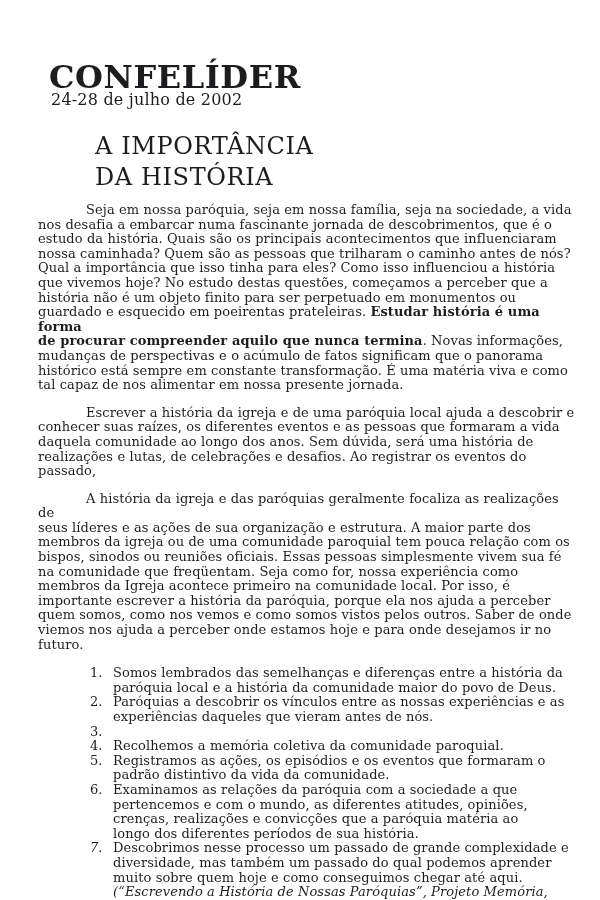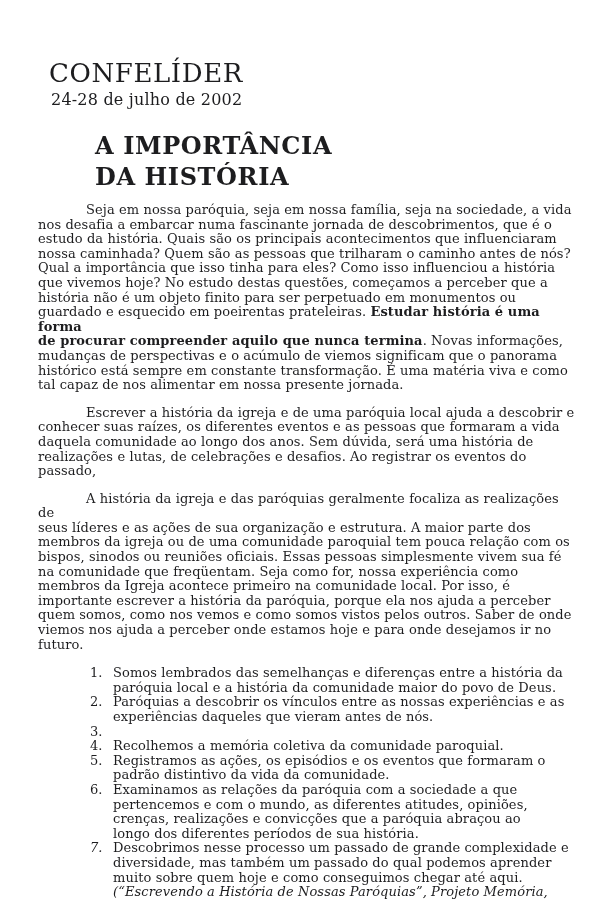--- a/index.html
+++ b/index.html
@@ -8,30 +8,30 @@
     background:#ffffff;
     color:#1d1d1f;
     font-family:"DejaVu Serif", "Liberation Serif", serif;
     position:relative;
     overflow:hidden;
   }
   .page { position:absolute; inset:0; background:#ffffff; }
 
   .brand {
     position:absolute; left:49px; top:58px;
-    font-size:26px; letter-spacing:0.6px; font-weight:400;
+    font-size:32px; letter-spacing:0.6px; font-weight:700;
   }
   .date-line {
     position:absolute; left:51px; top:90px;
     font-size:16px; letter-spacing:0.2px;
   }
 
   .doc-title {
     position:absolute; left:95px; top:131px;
-    font-size:24px; line-height:30.5px; letter-spacing:0.6px; font-weight:700;
+    font-size:24px; line-height:30.5px; letter-spacing:0.6px; font-weight:400;
   }
 
   .article {
     position:absolute; left:38px; top:191px; width:540px;
     font-size:13px; line-height:14.6px;
     letter-spacing:0.1px;
   }
   .article p {
     margin:12px 0 13px 0;
     white-space:pre-line;
@@ -78,21 +78,21 @@
 
     <p><span class="seg">Seja em nossa paróquia, seja em nossa família, seja na sociedade, a vida
 nos desafia a embarcar numa fascinante jornada de descobrimentos, que é o
 estudo da história. Quais são os principais acontecimentos que influenciaram
 nossa caminhada? Quem são as pessoas que trilharam o caminho antes de nós?
 Qual a importância que isso tinha para eles? Como isso influenciou a história
 que vivemos hoje? No estudo destas questões, começamos a perceber que a
 história não é um objeto finito para ser perpetuado em monumentos ou
 guardado e esquecido em poeirentas prateleiras. </span><b class="seg">Estudar história é uma forma
 de procurar compreender aquilo que nunca termina</b><span class="seg">. Novas informações,
-mudanças de perspectivas e o acúmulo de viemos significam que o panorama
+mudanças de perspectivas e o acúmulo de fatos significam que o panorama
 histórico está sempre em constante transformação. É uma matéria viva e como
 tal capaz de nos alimentar em nossa presente jornada.</span></p>
 
     <p>Escrever a história da igreja e de uma paróquia local ajuda a descobrir e
 conhecer suas raízes, os diferentes eventos e as pessoas que formaram a vida
 daquela comunidade ao longo dos anos. Sem dúvida, será uma história de
 realizações e lutas, de celebrações e desafios. Ao registrar os eventos do passado,</p>
 
     <p>A história da igreja e das paróquias geralmente focaliza as realizações de
 seus líderes e as ações de sua organização e estrutura. A maior parte dos
@@ -125,21 +125,21 @@
         </li>
         <li>
           <span class="num">5.</span>
           <span><span class="txt">Registramos as ações, os episódios e os eventos que formaram o
 padrão distintivo da vida da comunidade.</span></span>
         </li>
         <li>
           <span class="num">6.</span>
           <span><span class="txt">Examinamos as relações da paróquia com a sociedade a que
 pertencemos e com o mundo, as diferentes atitudes, opiniões,
-crenças, realizações e convicções que a paróquia abraçou ao
+crenças, realizações e convicções que a paróquia matéria ao
 longo dos diferentes períodos de sua história.</span></span>
         </li>
         <li>
           <span class="num">7.</span>
           <span><span class="txt">Descobrimos nesse processo um passado de grande complexidade e
 diversidade, mas também um passado do qual podemos aprender
 muito sobre quem hoje e como conseguimos chegar até aqui.</span><span class="citation">
 (“Escrevendo a História de Nossas Paróquias”, Projeto Memória, 2001, pp.10-
 11).</span></span>
         </li>

